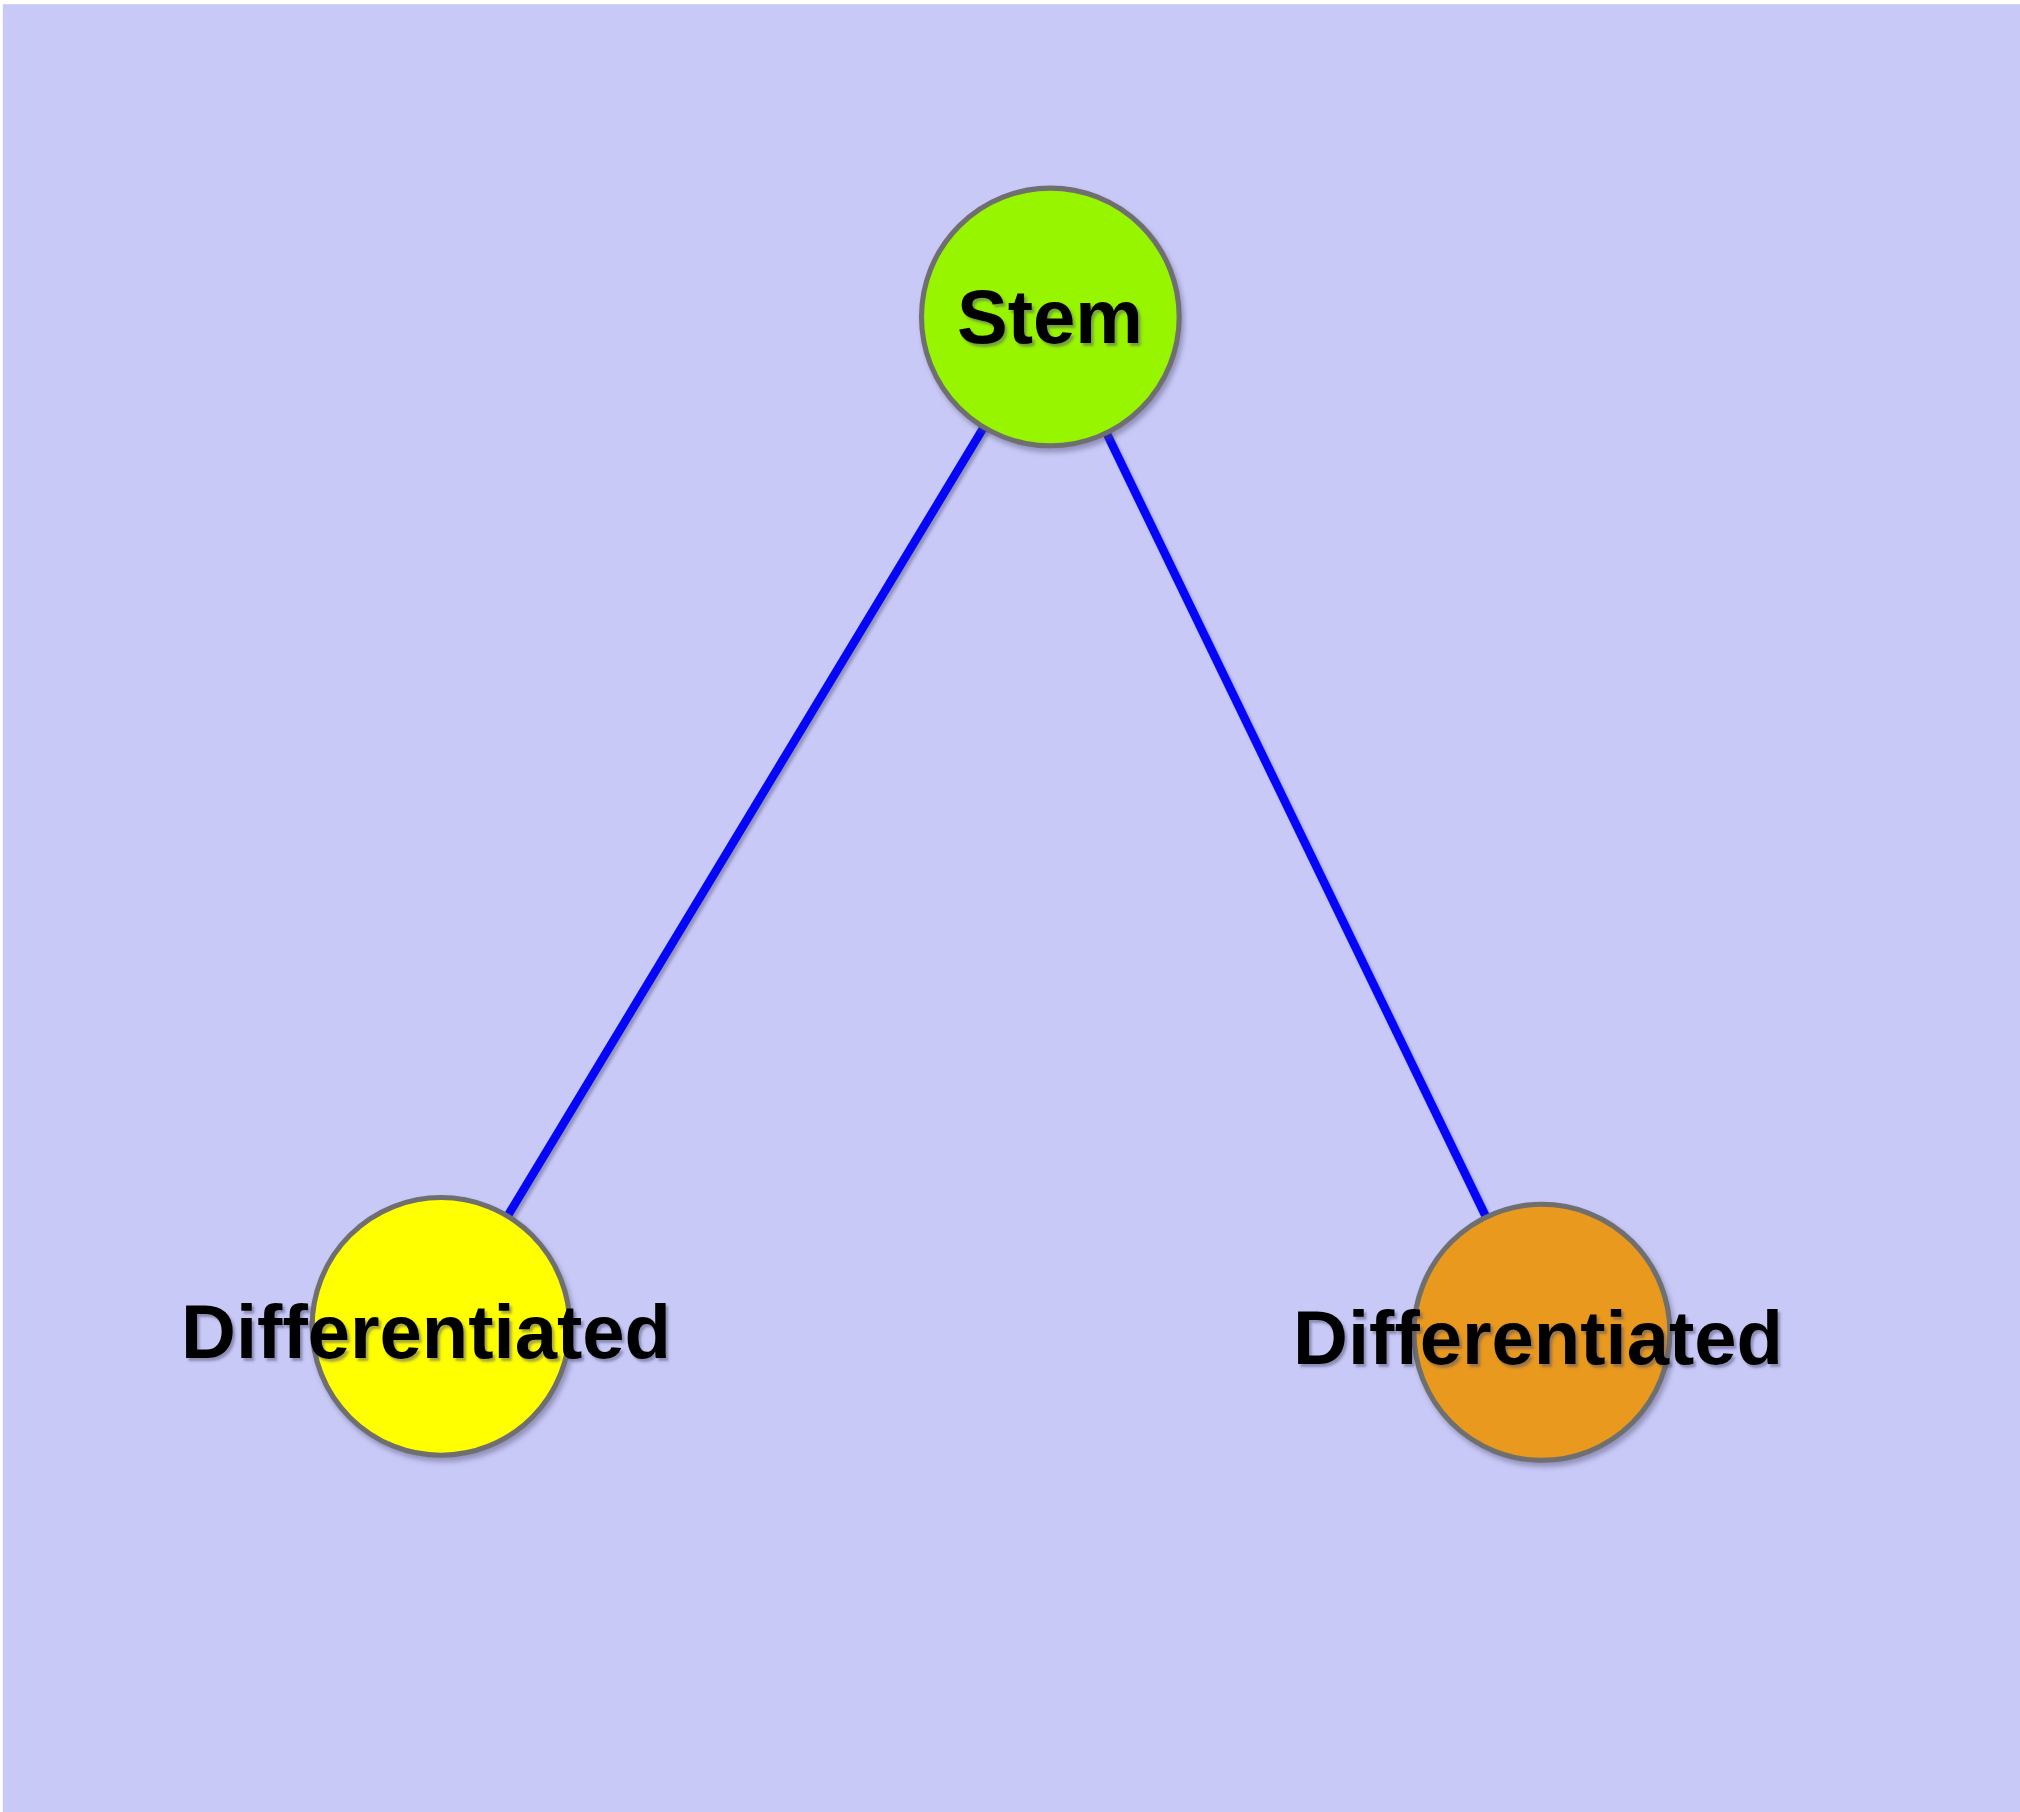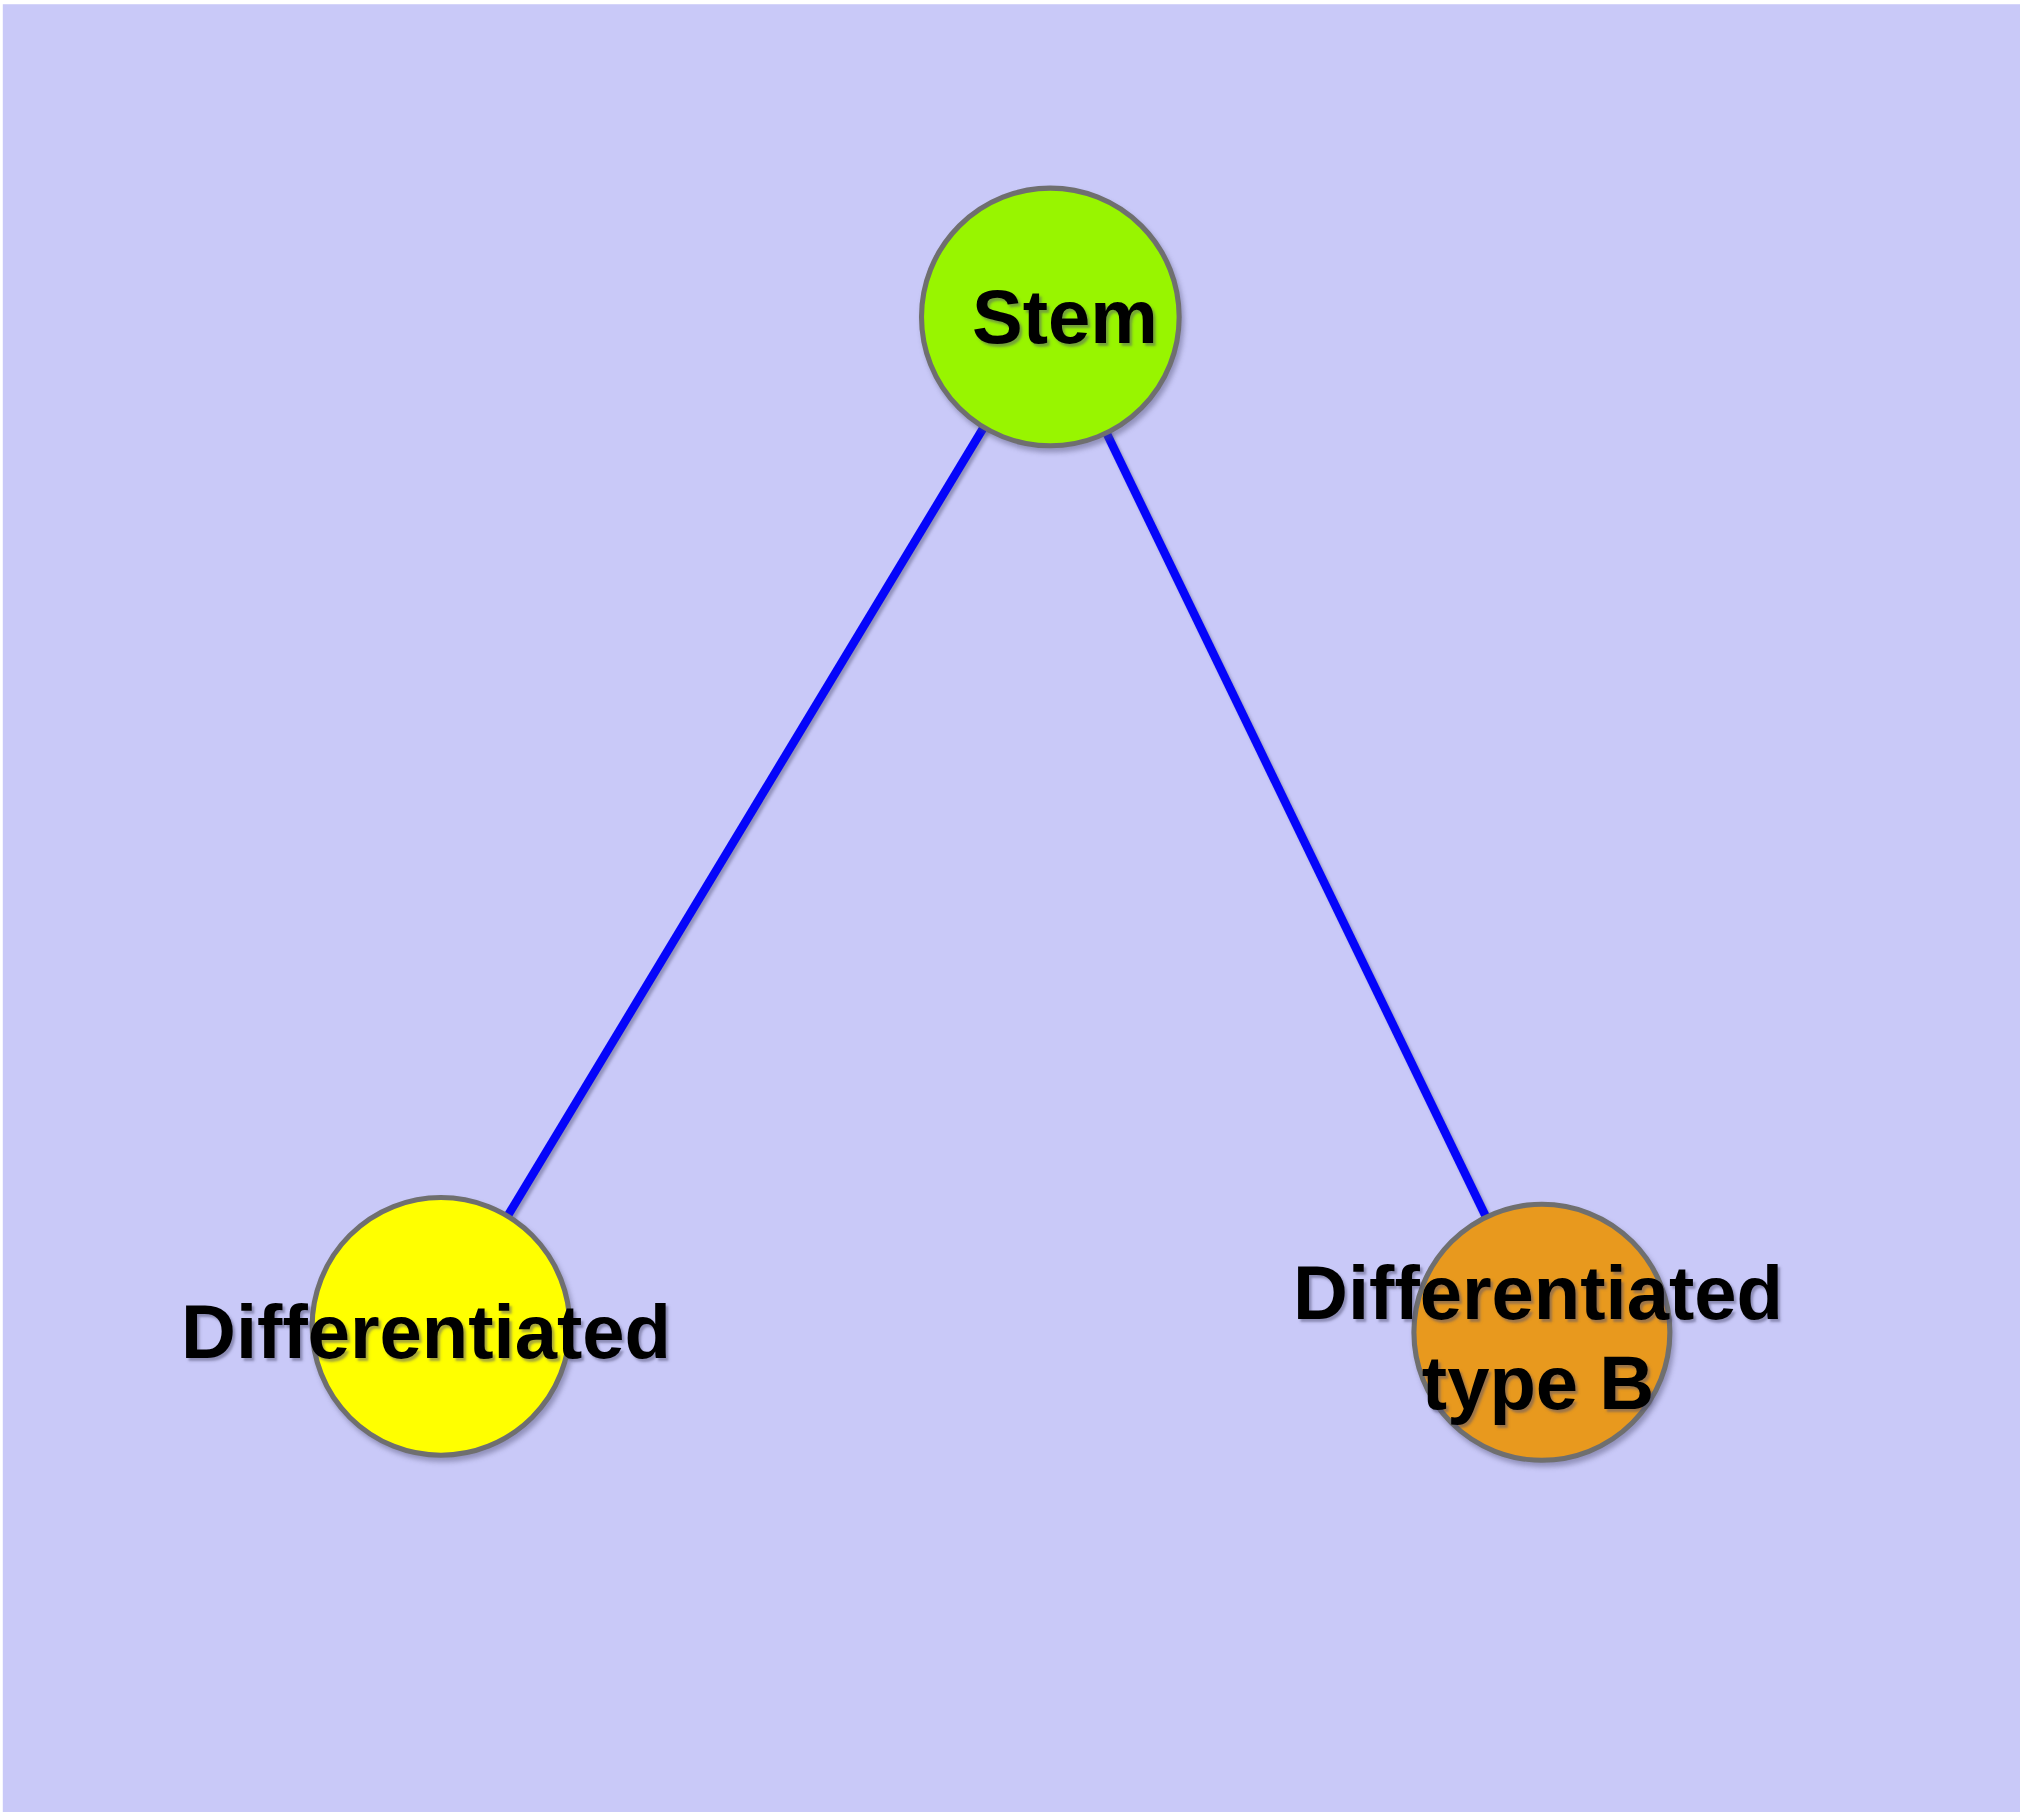--- a/index.html
+++ b/index.html
@@ -59,27 +59,26 @@
 
     <line x1="1239" y1="374" x2="1819" y2="1572" class="edge" stroke="#0505FA"></line>
 
     <circle cx="1239" cy="374" r="152" class="node" fill="#98F500" stroke="#6F6F6F"></circle>
 
     <circle cx="520" cy="1565" r="152" class="node" fill="#FFFF00" stroke="#6F6F6F"></circle>
 
     <circle cx="1819" cy="1572" r="151" class="node" fill="#E8991E" stroke="#6F6F6F"></circle>
   </svg>
 
-  <div class="node-label" style="left:1050px; top:317px;margin-left:15px;">
+  <div class="node-label" style="left:1050px; top:317px;">
     <span class="label-line">Stem</span>
   </div>
 
   <div class="node-label" style="left:426px; top:1332px;">
     <span class="label-line">Differentiated</span>
   </div>
 
   <div class="node-label" style="left:1538px; top:1338px;">
     <span class="label-line">Differentiated</span>
-    <span class="label-line">type B</span>
   </div>
 
 </div>
 
 
 </body></html>

